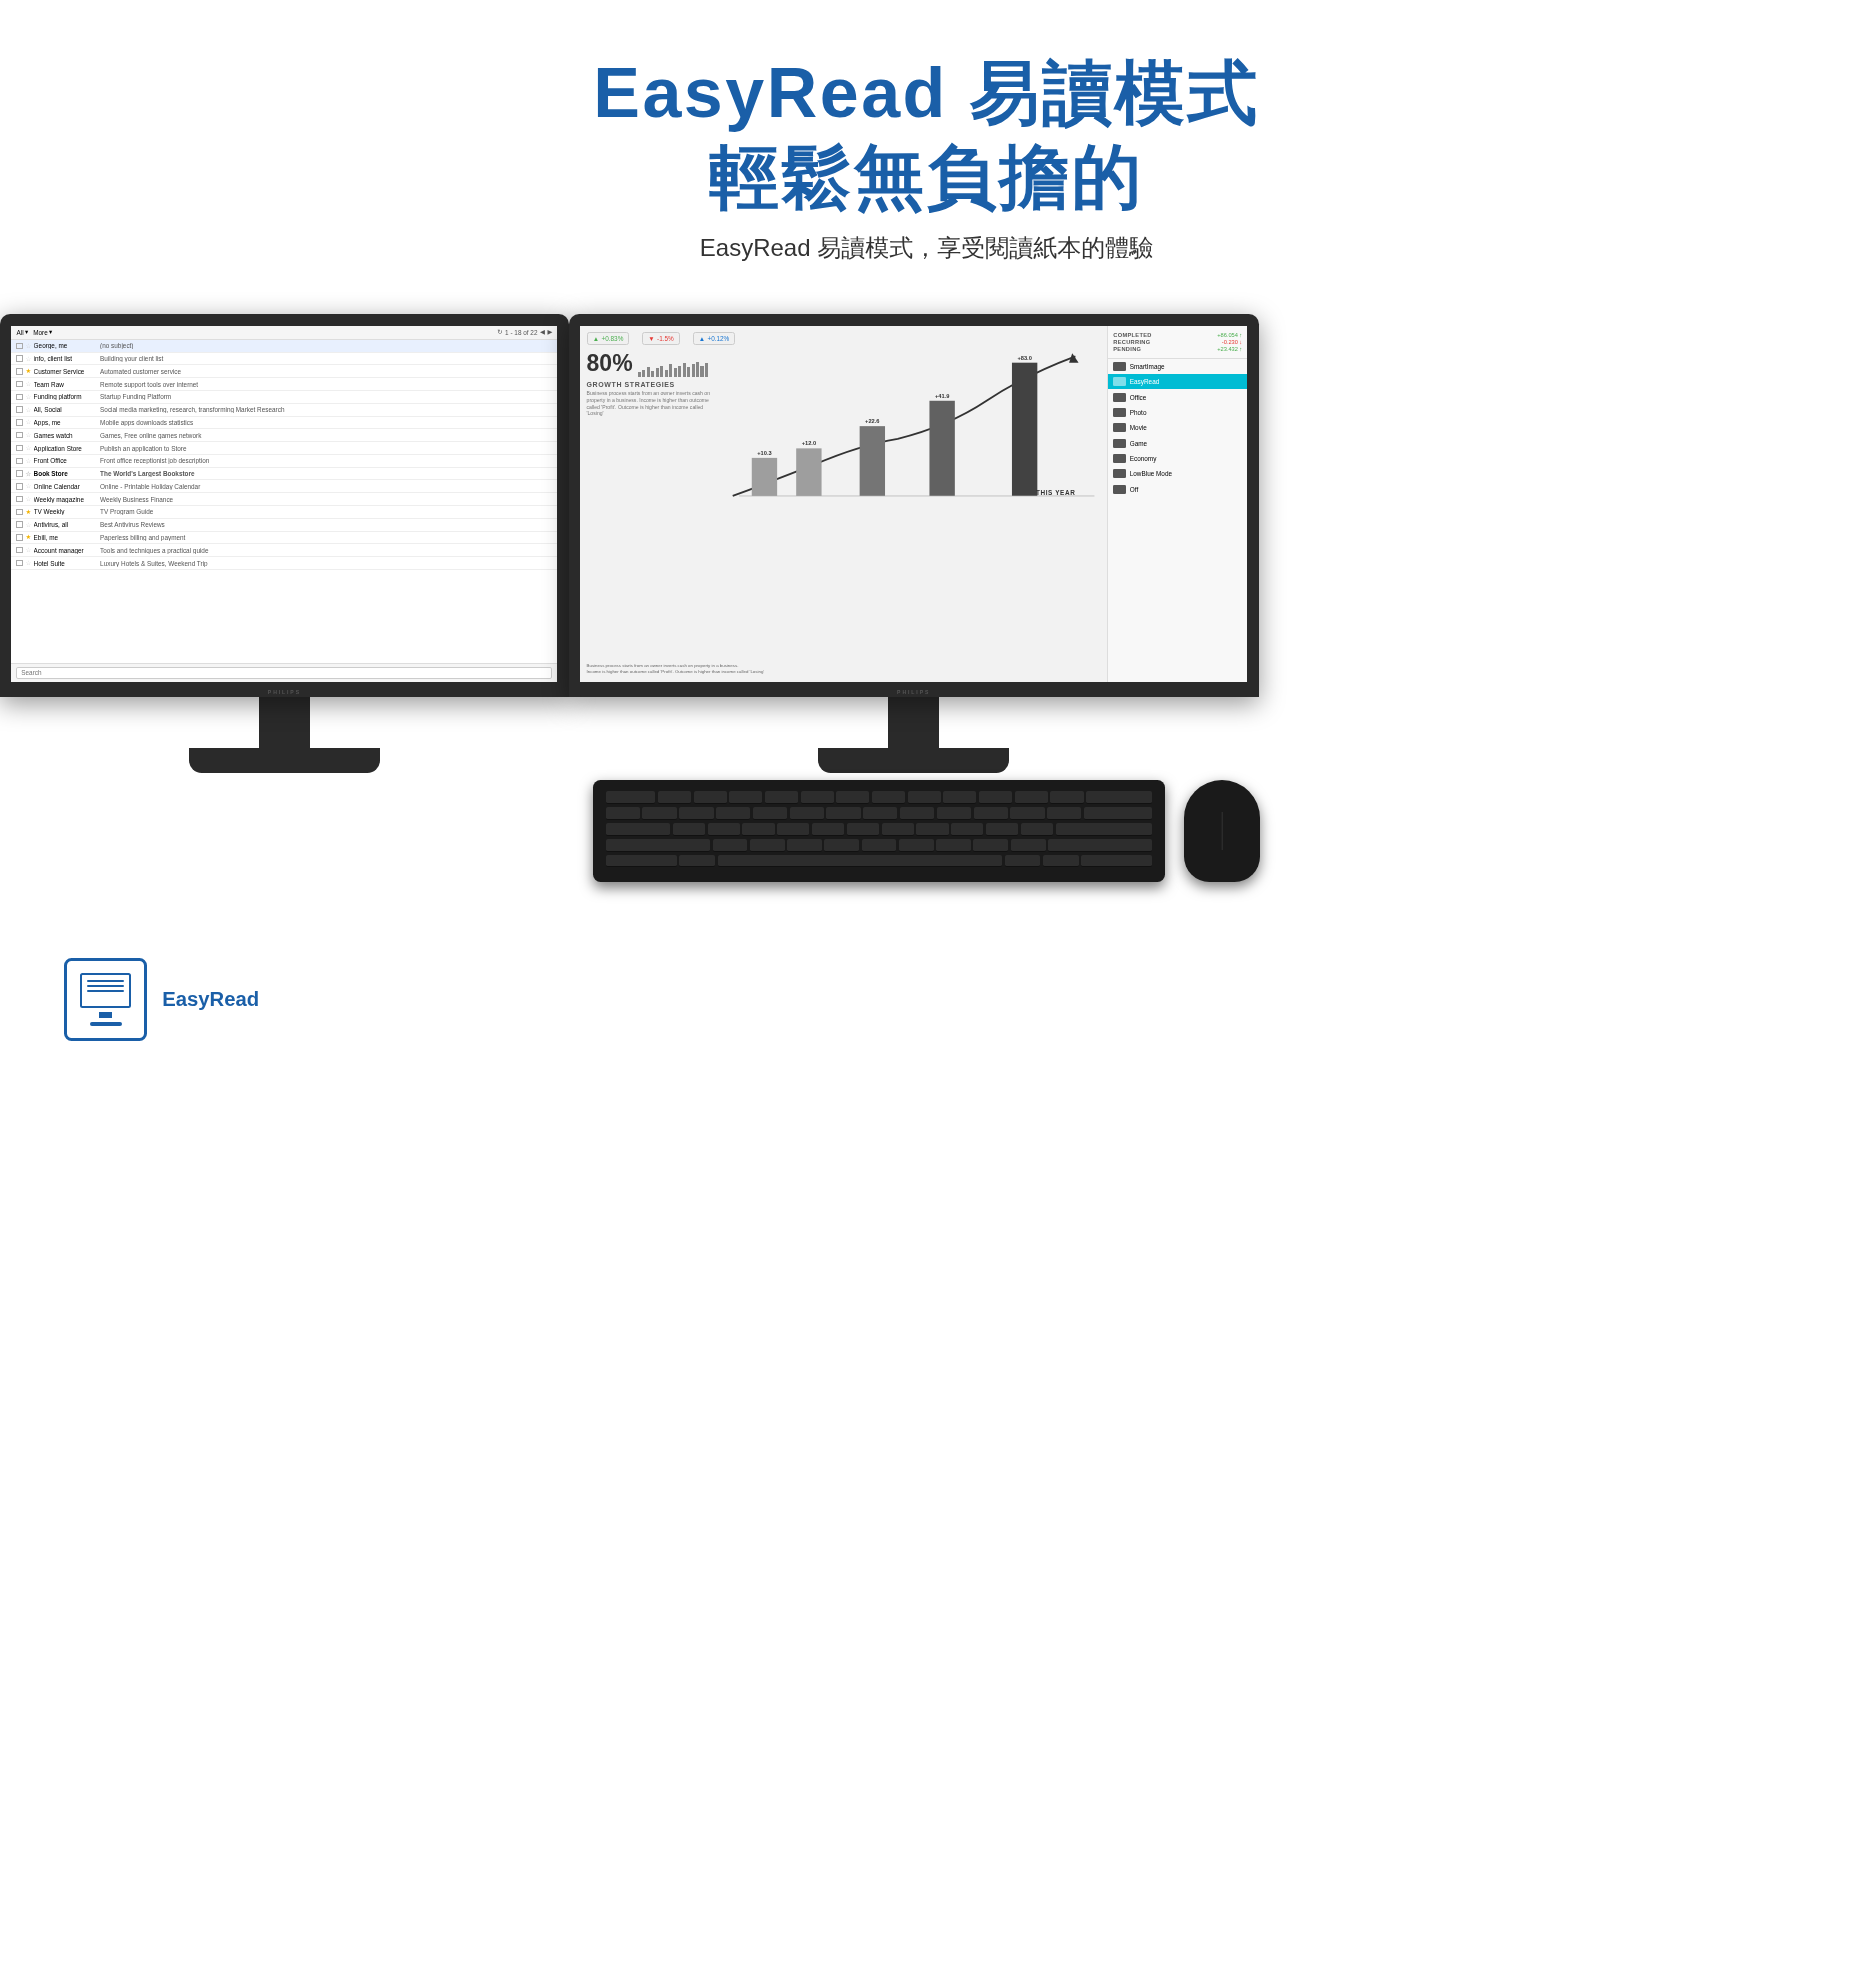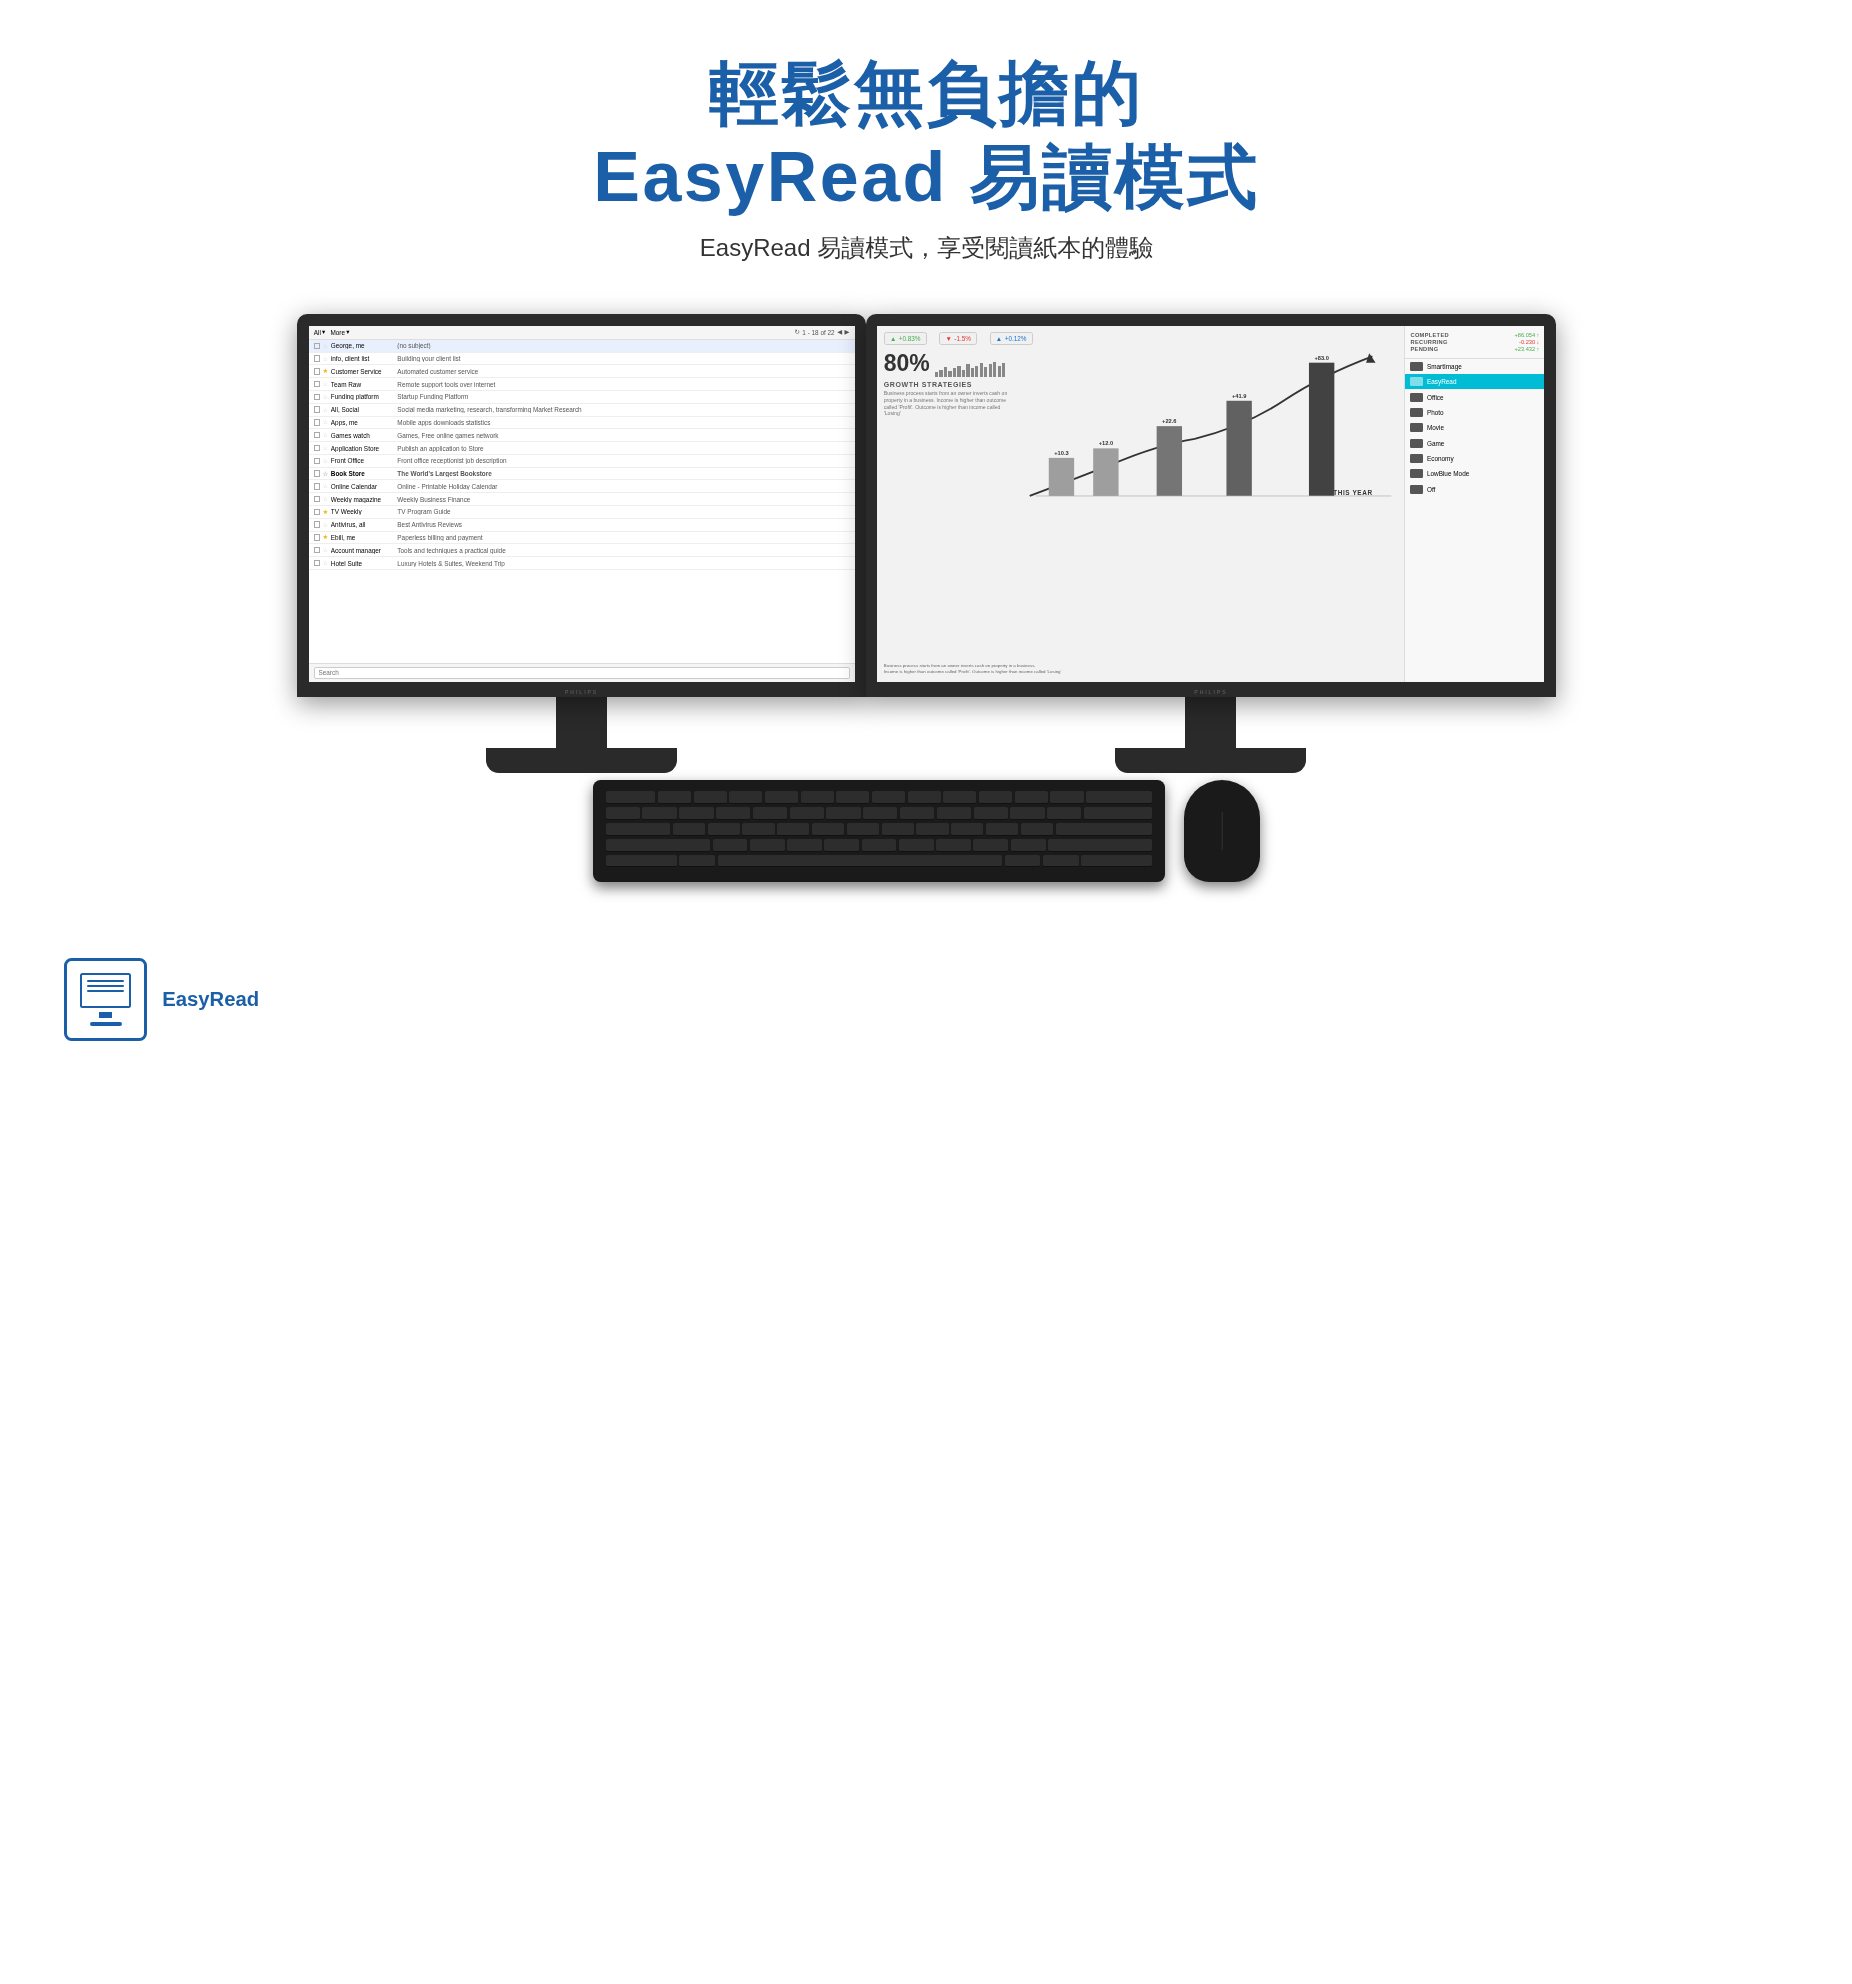--- a/index.html
+++ b/index.html
@@ -20,21 +20,20 @@
       font-size: 70px;
       font-weight: 900;
       color: #1a5fa8;
       line-height: 1.2;
       letter-spacing: 2.5px;
     }
 
     
     .monitor-section {
       display: flex;
-      justify-content: center;
       align-items: flex-end;
       gap: 0px;
       padding: 25.4px 0 0 0;
       position: relative;
     }
 
     
     .monitor-wrapper {
       display: flex;
       flex-direction: column;
@@ -431,22 +430,22 @@
       background: #2a2a2a;
       height: 15.2px;
       border-radius: 0 0 2.5px 2.5px;
       position: relative;
     }
   </style>
 </head>
 <body>
 
 <div class="header-section">
+  <div class="header-title-cn">EasyRead 易讀模式</div>
   <div class="header-title-cn">輕鬆無負擔的</div>
-  <div class="header-title-cn">EasyRead 易讀模式</div>
   <div style="font-size:24px; color:#333; margin-top:12.7px; font-weight:normal;">EasyRead 易讀模式，享受閱讀紙本的體驗</div>
 </div>
 
 <div class="monitor-section">
 
   <div class="monitor-wrapper monitor-left">
     <div class="monitor-frame">
       <div class="monitor-screen">
 
         <div class="email-client">

